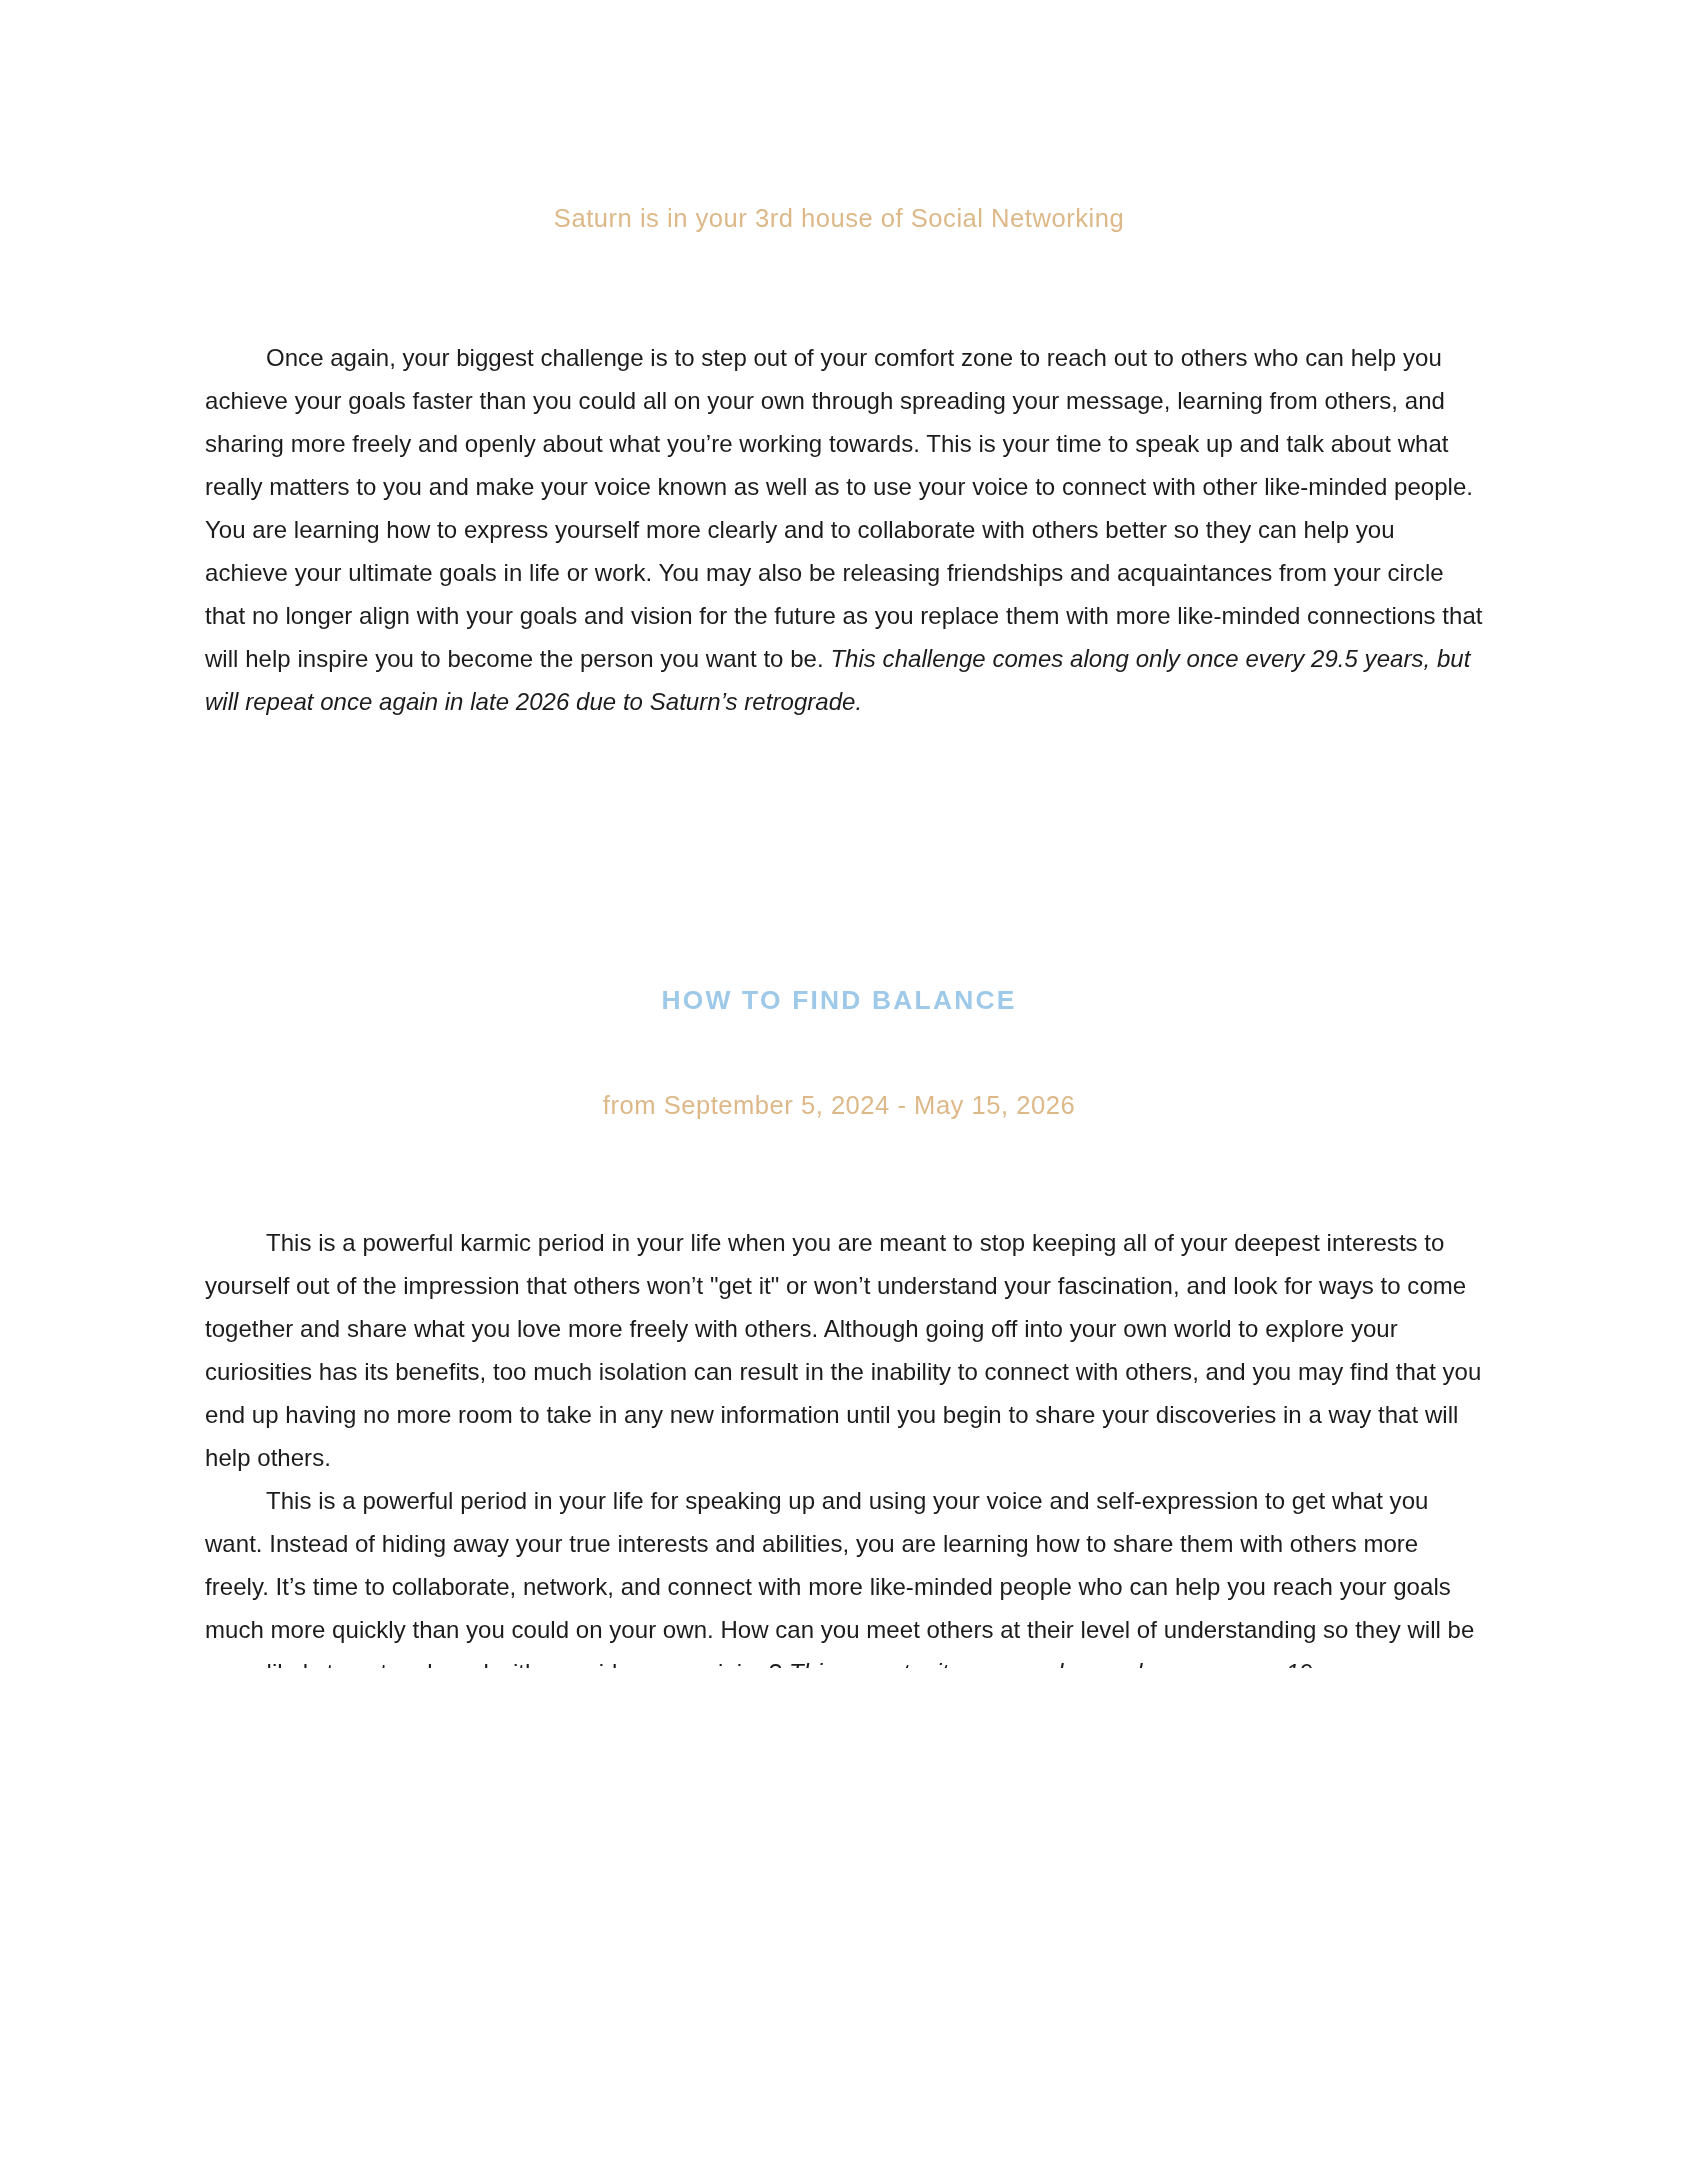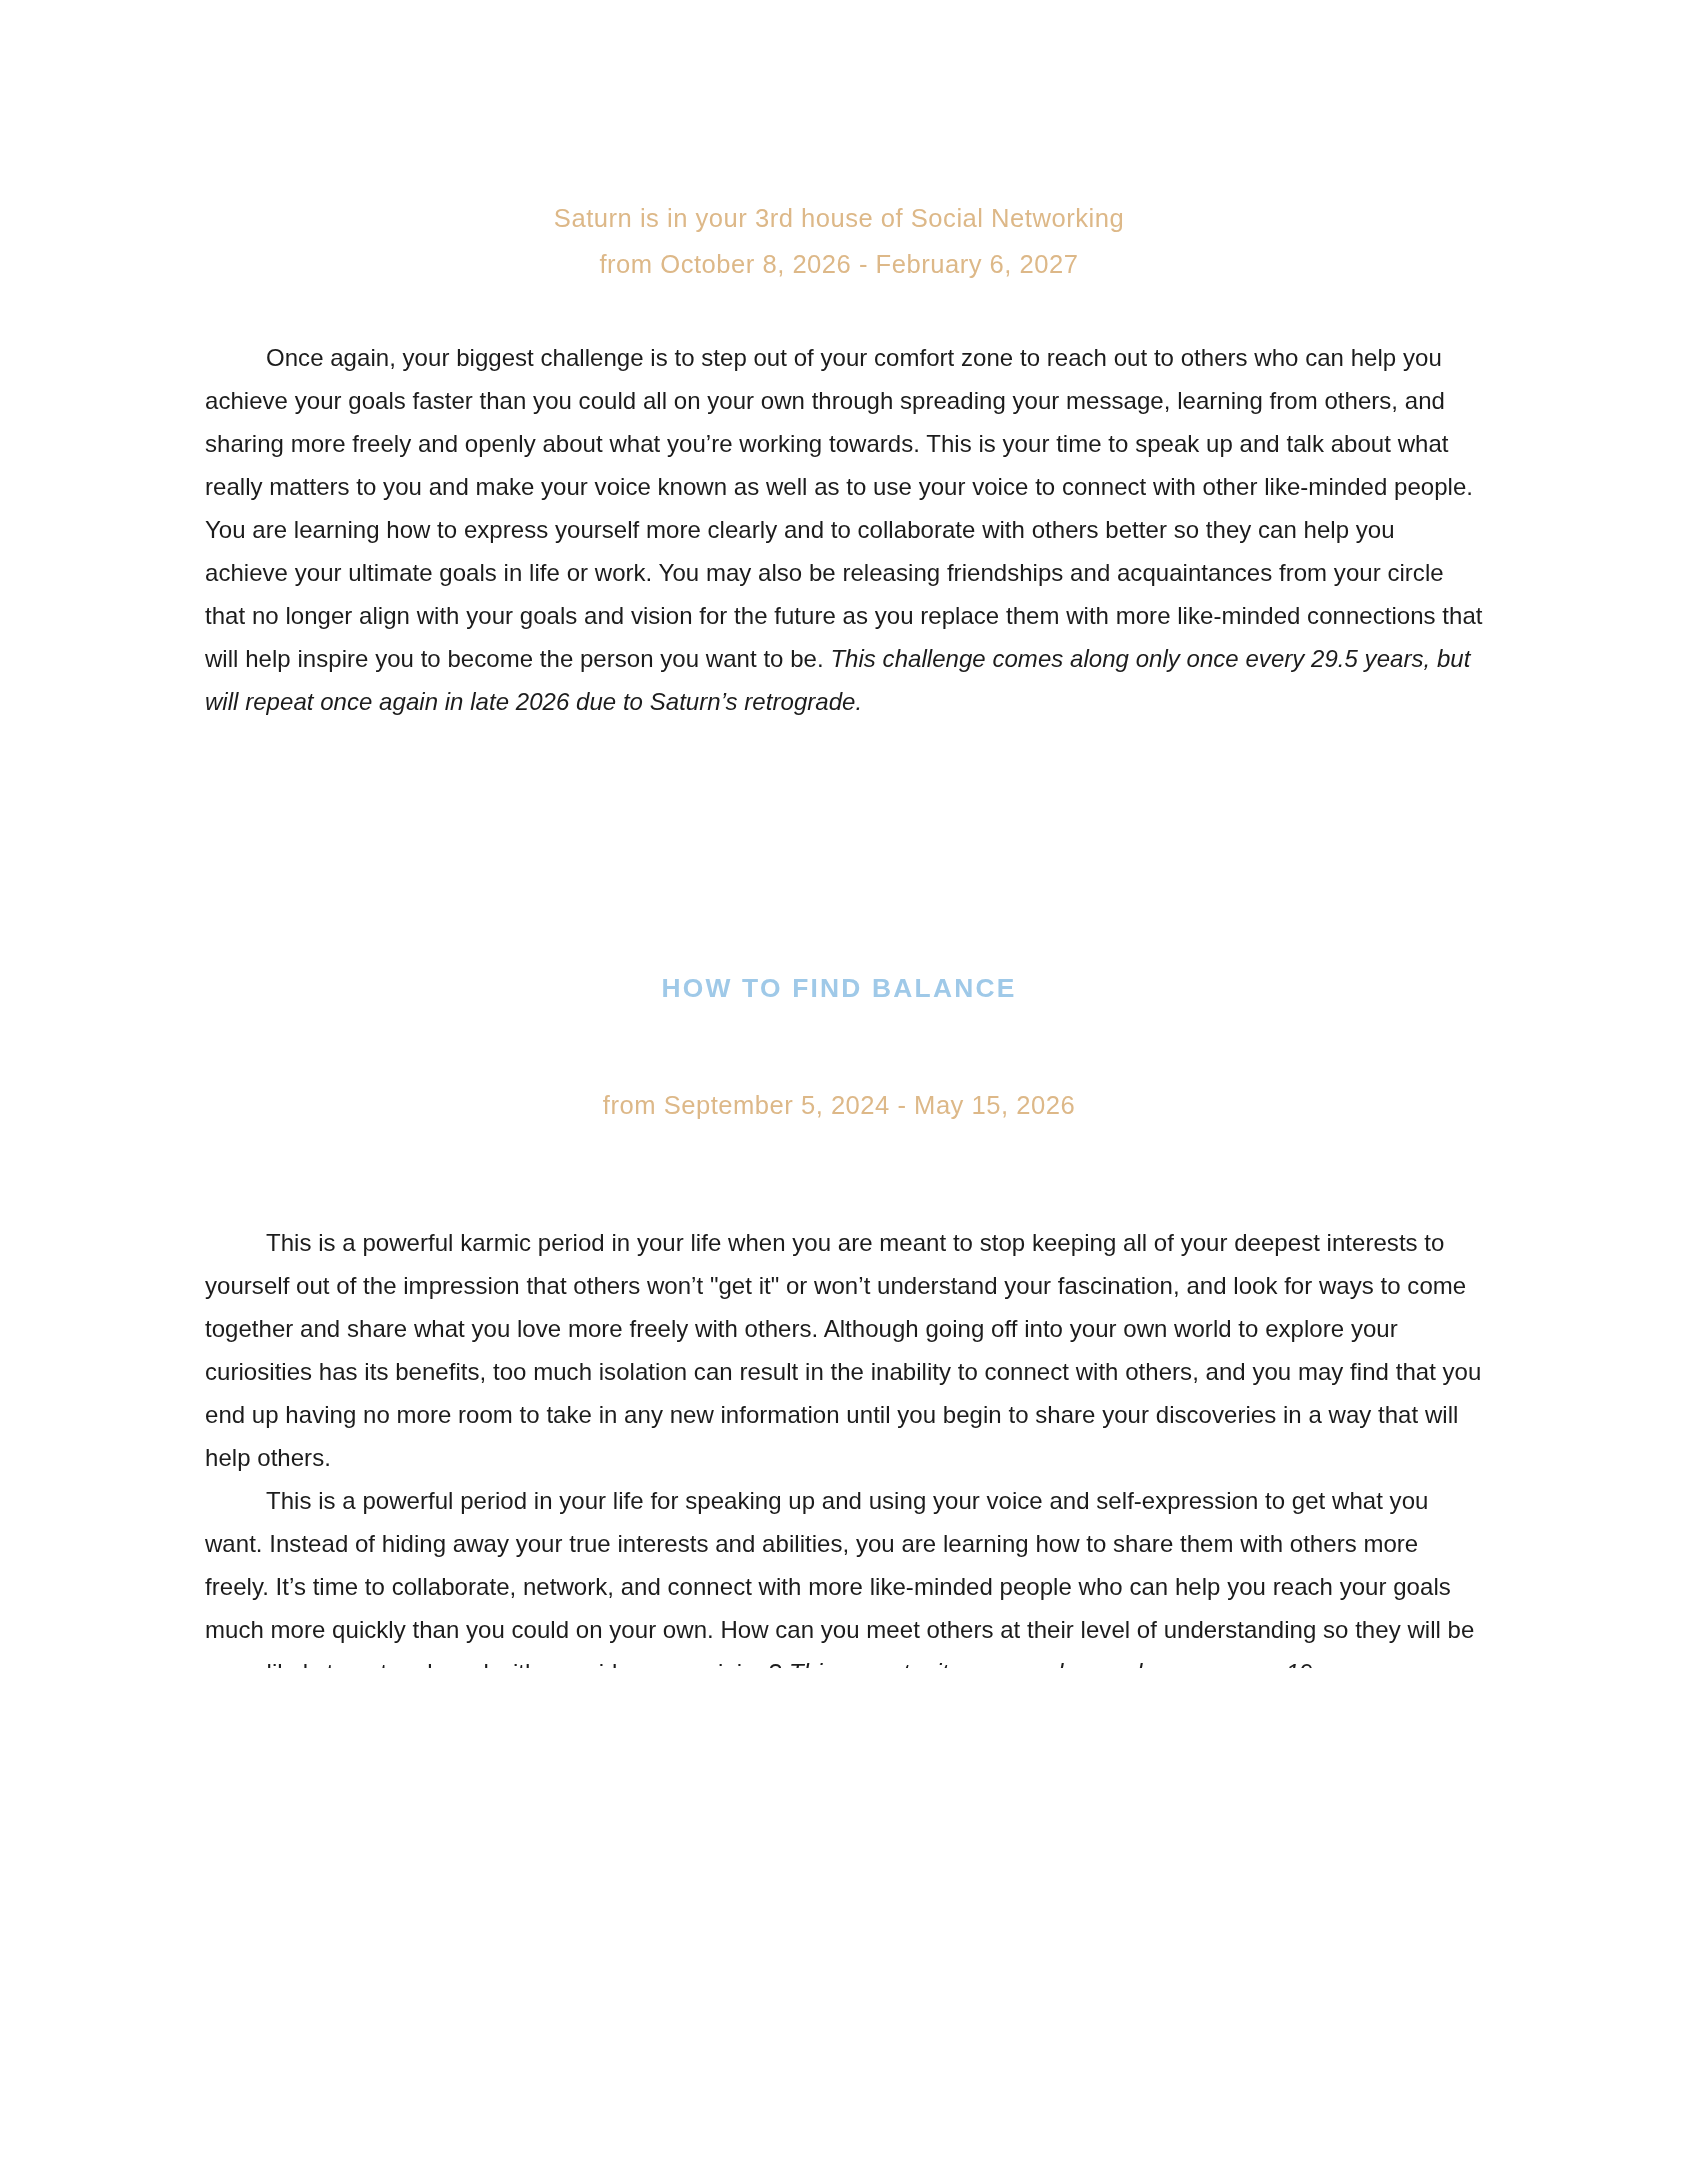--- a/index.html
+++ b/index.html
@@ -38,21 +38,21 @@
   }
 
   
   .section-heading {
     color: #9fc9e8;
     font-size: 26.4px;
     line-height: 34px;
     font-weight: 700;
     letter-spacing: 2.2px;
     text-align: center;
-    margin: 0;
+    margin: 12px;
   }
 
   
   .body-text {
     color: #1c1c1c;
     font-size: 24px;
     line-height: 43px;
     text-align: left;
     margin: 7px;
     letter-spacing: 0.04px;
@@ -73,21 +73,20 @@
   .block-body-2    { position: absolute; left: 198px; top: 1214px; width: 1278px; }
 </style>
 </head>
 <body>
 
 <div class="page">
 
   <div class="block-transit-1">
     <h2 class="transit-heading">
       <span class="line">Saturn is in your 3rd house of Social Networking</span>
-      <span class="line">from October 8, 2026 - February 6, 2027</span>
     </h2>
   </div>
 
   <div class="block-body-1 body-text">
     <p><span>Once again, your biggest challenge is to step out of your comfort zone to reach out to others who can help you achieve your goals faster than you could all on your own through spreading your message, learning from others, and sharing more freely and openly about what you’re working towards. This is your time to speak up and talk about what really matters to you and make your voice known as well as to use your voice to connect with other like-minded people. You are learning how to express yourself more clearly and to collaborate with others better so they can help you achieve your ultimate goals in life or work. You may also be releasing friendships and acquaintances from your circle that no longer align with your goals and vision for the future as you replace them with more like-minded connections that will help inspire you to become the person you want to be. </span><em>This challenge comes along only once every 29.5 years, but will repeat once again in late 2026 due to Saturn’s retrograde.</em></p>
   </div>
 
   <div class="block-section">
     <h1 class="section-heading">HOW TO FIND BALANCE</h1>
   </div>

